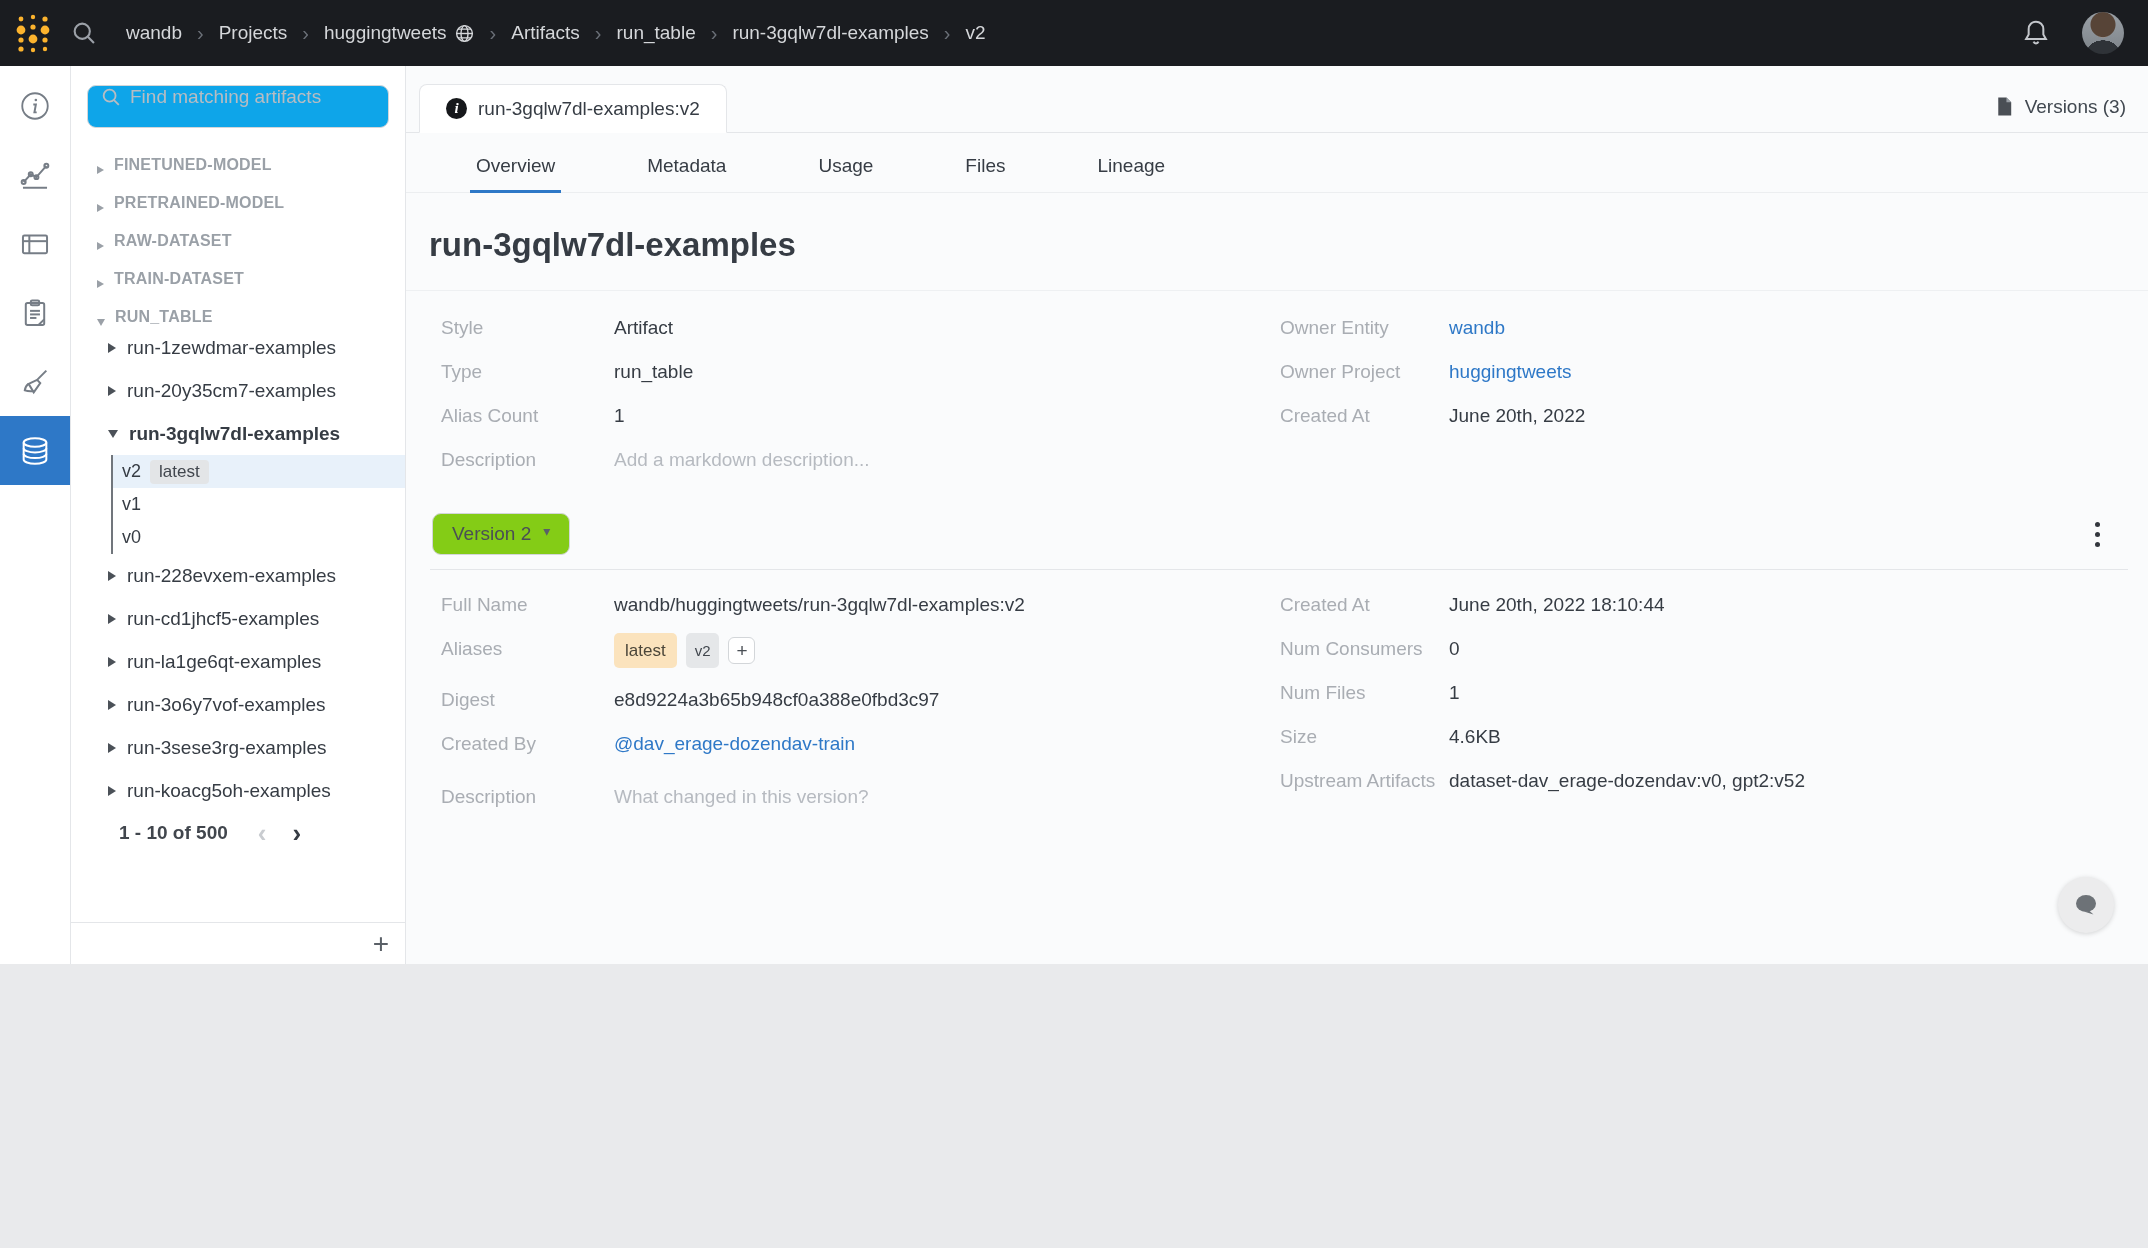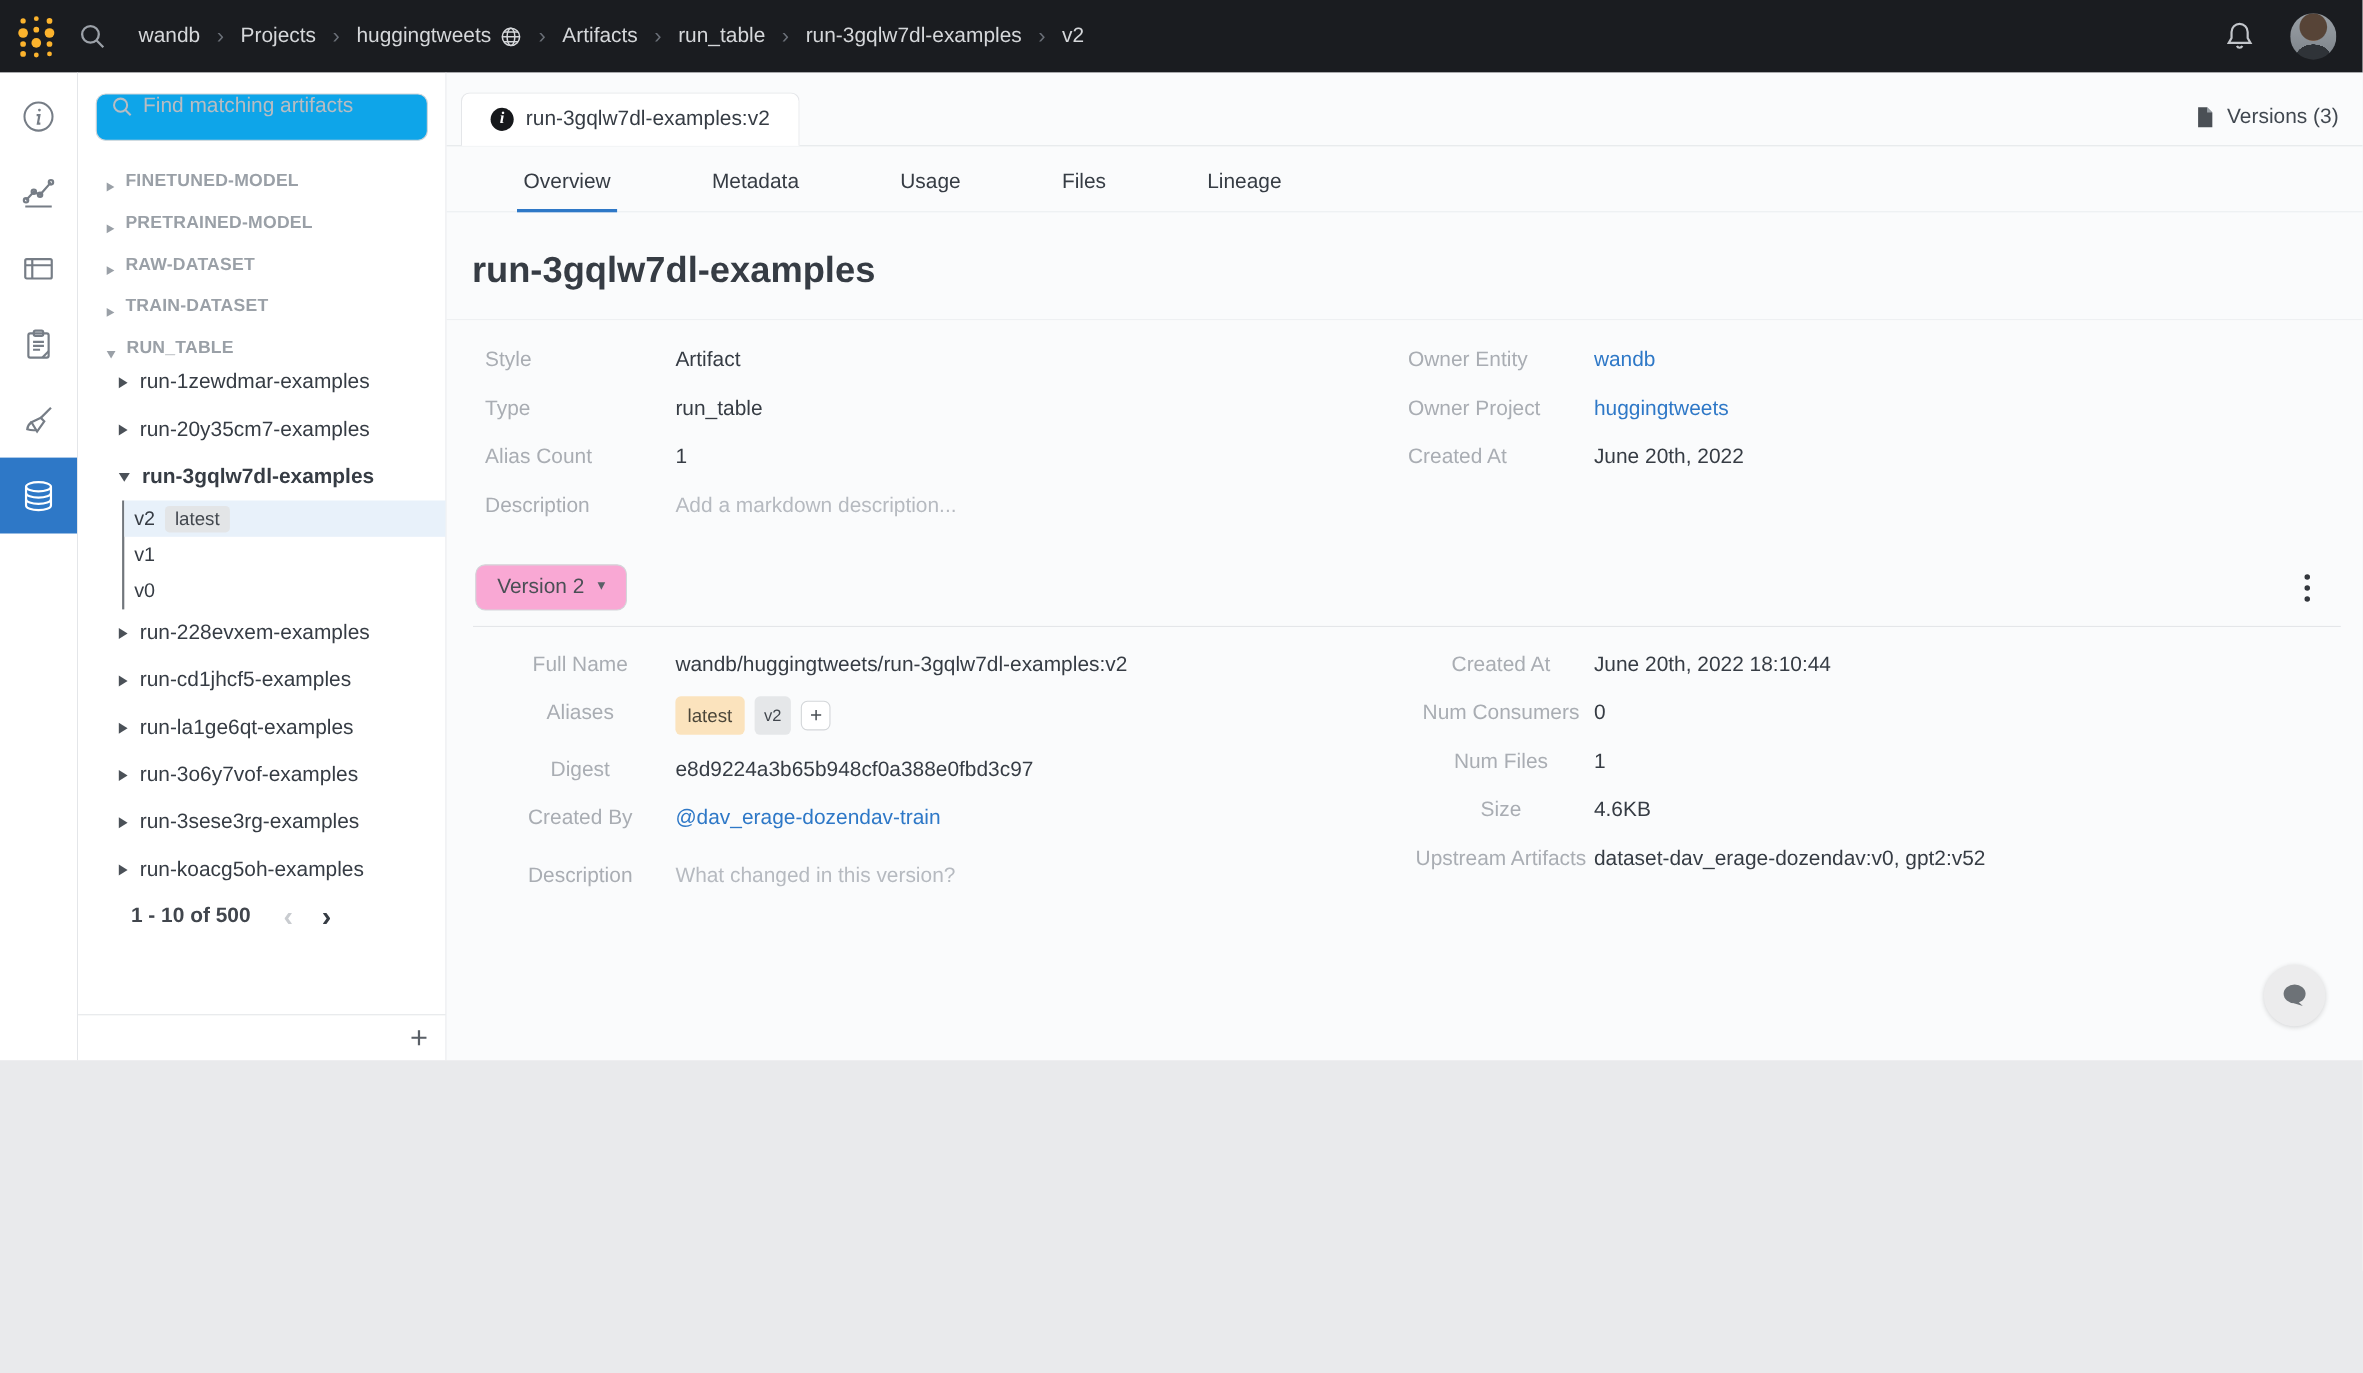--- a/index.html
+++ b/index.html
@@ -69,31 +69,31 @@
               font-size:19px; color:#363c44; cursor:pointer; }
   .info-badge { width:21px; height:21px; border-radius:50%; background:#16181b; color:#fff; display:flex;
                 align-items:center; justify-content:center; font-family:"Liberation Serif",serif; font-style:italic;
                 font-size:15px; font-weight:700; }
   .versions-btn { display:flex; align-items:center; gap:9px; margin:0 22px 14px 0; font-size:19px; color:#414850; cursor:pointer; }
   .tabs { display:flex; gap:80px; padding-left:64px; border-bottom:1px solid #eceef0; margin-top:16px;text-align:right; }
   .tab-item { padding:6px 6px 13px; font-size:19px; color:#363c44; margin-bottom:-1px; border-bottom:3px solid transparent; cursor:pointer; }
   .tab-item.active { border-bottom-color:#2e78c7; }
   .page-title { margin:33px 0 0 23px; font-size:33px; font-weight:700; color:#363c44; }
   .cols { display:flex; padding:24px 20px 0 35px; margin-top:26px; border-top:1px solid #eef0f2; }
-  .cols.noline { border-top:none; margin-top:0; padding-top:22px;text-align:center; }
+  .cols.noline { border-top:none; margin-top:0; padding-top:22px; }
   .col-left { width:839px; flex:none; }
   .col-right { flex:1; min-width:0; }
   .frow { display:flex; align-items:flex-start; margin-bottom:19px; font-size:19px; line-height:25px; }
   .flabel { width:173px; flex:none; color:#a9adb3; }
   .col-right .flabel { width:169px; }
   .fval { color:#363c44; }
   .fval.placeholder { color:#b6bac0; }
   .fval a, a.fval { color:#2e78c7; text-decoration:none; cursor:pointer; }
   .version-row { display:flex; align-items:center; margin:22px 26px 0; }
-  .version-btn { display:flex; align-items:flex-start; gap:12px; border:1px solid #d3d6d9; background:#f9a8d4;
+  .version-btn { display:flex; align-items:flex-start; gap:12px; border:1px solid #d3d6d9; background:#84cc16;
                  border-radius:9px; padding:9px 19px; font-size:19px; color:#4a4f55; font-family:inherit; cursor:pointer; }
   .version-btn .caret { font-size:14px; color:#5a6067; }
   .kebab { margin-left:auto; margin-right:16px; display:flex; flex-direction:column; gap:5px; padding:6px; cursor:pointer; }
   .kebab i { width:5px; height:5px; border-radius:50%; background:#33373d; }
   .divider { border:none; border-top:1px solid #e4e6e9; margin:14px 20px 0 24px; }
   .alias-row { display:flex; align-items:center; gap:9px; margin-top:-3px; }
   .pill-latest { background:#fbe3bd; border-radius:5px; padding:5px 11px; font-size:17px; color:#4b4639; }
   .pill-v { background:#e5e7e9; border-radius:5px; padding:5px 9px; font-size:15px; color:#41464d; }
   .pill-add { width:27px; height:27px; border:1px solid #d3d6d9; background:#fff; border-radius:6px;
               display:flex; align-items:center; justify-content:center; font-size:19px; color:#4a4f55; cursor:pointer; }

